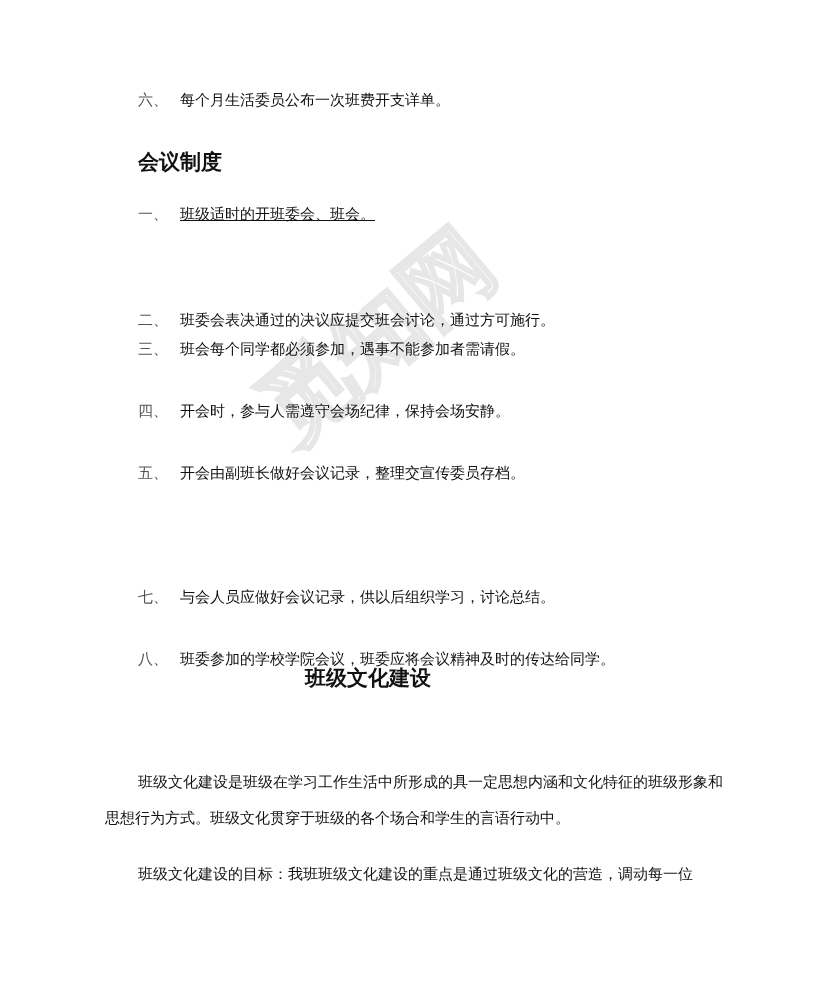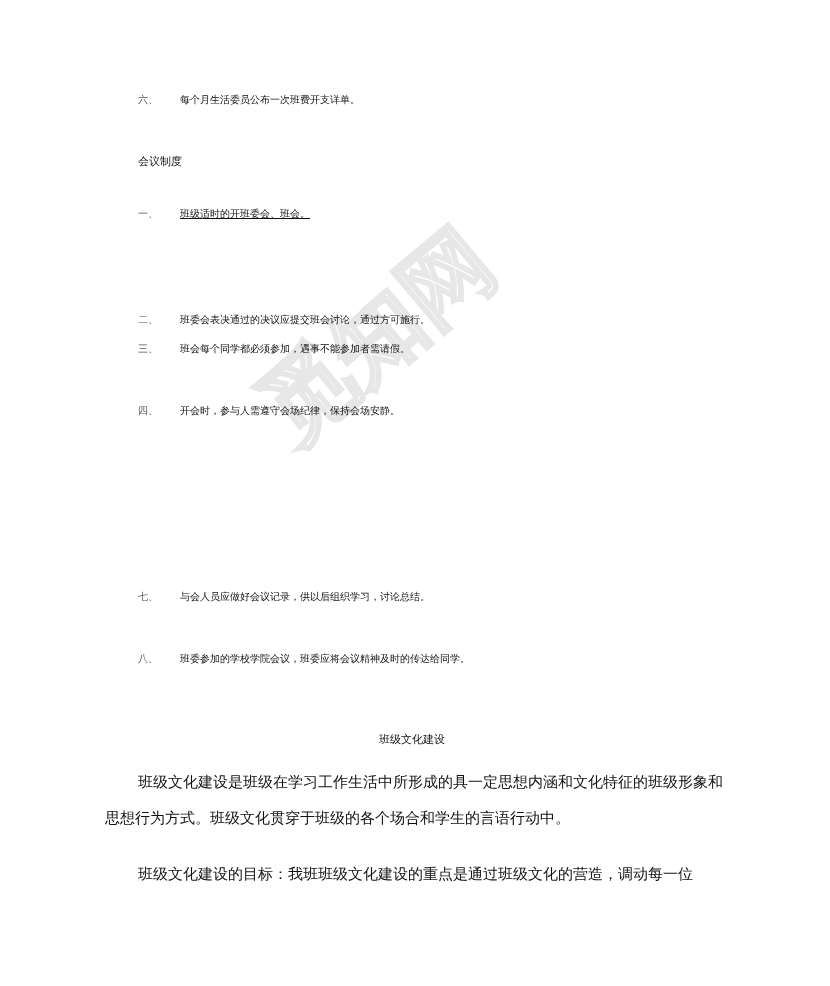--- a/index.html
+++ b/index.html
@@ -16,33 +16,33 @@
       color: #111111;
     }
     .page {
       position: absolute;
       left: 0; top: 0;
       width: 830px; height: 986px;
     }
     .line {
       position: absolute;
       left: 138px;
-      font-size: 10px;
+      font-size: 15px;
       line-height: 20px;
       white-space: nowrap;
     }
     .num {
       display: inline-block;
       width: 42px;
       color: #555555;
     }
     .heading {
       position: absolute;
-      font-size: 11px;
-      font-weight: normal;
+      font-size: 21px;
+      font-weight: bold;
       line-height: 20px;
       white-space: nowrap;
     }
     .para {
       position: absolute;
       left: 105px;
       width: 625px;
       font-size: 15px;
       line-height: 36px;
       text-indent: 33px;
@@ -83,26 +83,29 @@
   </div>
   <div class="line" style="top:278px;margin-top:32px;">
     <span class="num">二、</span><span>班委会表决通过的决议应提交班会讨论，通过方可施行。</span>
   </div>
   <div class="line" style="top:401px;">
     <span class="num">四、</span><span>开会时，参与人需遵守会场纪律，保持会场安静。</span>
   </div>
   <div class="line" style="top:339px;">
     <span class="num">三、</span><span>班会每个同学都必须参加，遇事不能参加者需请假。</span>
   </div>
+  <div class="line" style="top:463px;">
+    <span class="num">五、</span><span>开会由副班长做好会议记录，整理交宣传委员存档。</span>
+  </div>
   <div class="line" style="top:649px;">
     <span class="num">八、</span><span>班委参加的学校学院会议，班委应将会议精神及时的传达给同学。</span>
   </div>
   <div class="line" style="top:587px;">
     <span class="num">七、</span><span>与会人员应做好会议记录，供以后组织学习，讨论总结。</span>
   </div>
 
-  <div class="heading" style="left:0; width:736px; text-align:center; top:730px;margin-left:44px;">班级文化建设</div>
+  <div class="heading" style="left:0; width:736px; text-align:center; top:668px;">班级文化建设</div>
 
   <div class="para" style="top:856px;">班级文化建设的目标：我班班级文化建设的重点是通过班级文化的营造，调动每一位</div>
 
   <div class="para" style="top:764px;">班级文化建设是班级在学习工作生活中所形成的具一定思想内涵和文化特征的班级形象和思想行为方式。班级文化贯穿于班级的各个场合和学生的言语行动中。</div>
 
 </div>
 
 </body></html>

